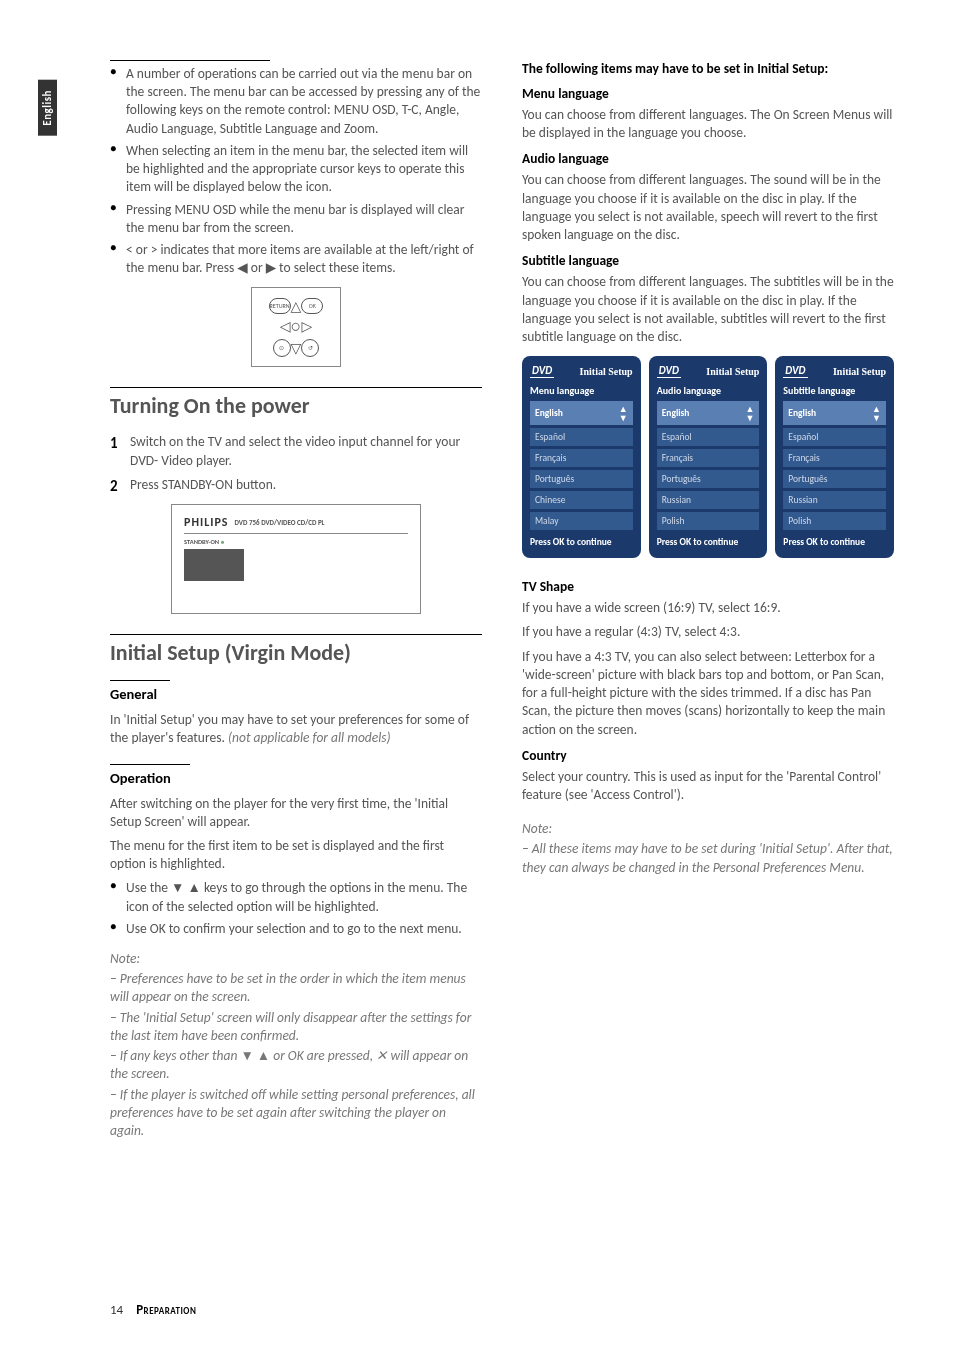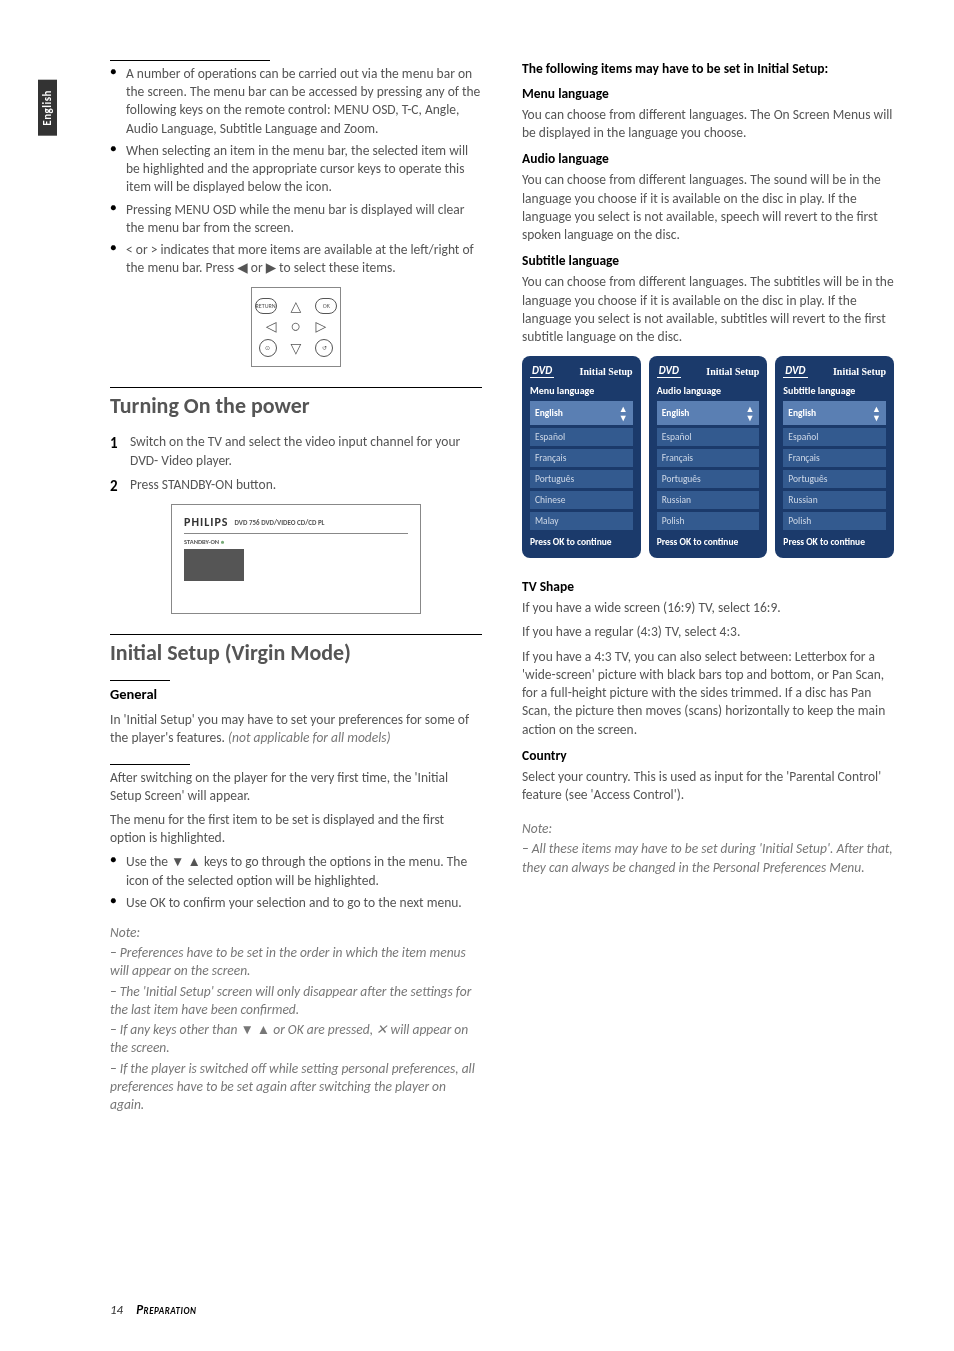--- a/index.html
+++ b/index.html
@@ -17,26 +17,26 @@
   .para { color: #555; line-height: 1.35; margin-bottom: 6px; }
   .bullet-list { list-style: none; }
   .bullet-list li { position: relative; padding-left: 16px; color: #555; line-height: 1.35; margin-bottom: 4px; }
   .bullet-list li::before { content: '●'; position: absolute; left: 0; top: 0; color: #000; font-size: 11px; }
   .num-list { list-style: none; }
   .num-list li { position: relative; padding-left: 20px; color: #555; line-height: 1.35; margin-bottom: 6px; }
   .num-list li .num { position: absolute; left: 0; top: 0; font-weight: 700; color: #000; font-size: 15px; }
   .italic { font-style: italic; color: #777; line-height: 1.35; }
   .note { font-style: italic; color: #777; line-height: 1.35; margin-bottom: 2px; }
   .smallcaps { font-variant: small-caps; font-weight: 600; letter-spacing: 0.5px; color: #000; }
-  .footer { position: absolute; bottom: 34px; left: 110px; font-size: 13px; font-style: italic; }
+  .footer { position: absolute; bottom: 34px; left: 110px; font-size: 13px; }
   .footer .pg { font-weight: 400; margin-right: 10px; }
 
   
   .remote { border: 1px solid #888; width: 90px; height: 80px; margin: 10px auto 18px auto; display: flex; flex-direction: column; align-items: center; justify-content: center; gap: 2px; padding: 6px; }
-  .remote-row { display: flex; gap: 14px; align-items: center; }
+  .remote-row { display: flex; gap: 0; align-items: center; }
   .rbtn { width: 22px; height: 16px; border: 1px solid #555; border-radius: 10px; font-size: 6px; display: flex; align-items: center; justify-content: center; color:#555; }
   .arrow { font-size: 14px; color: #555; }
 
   
   .player { border: 1px solid #888; width: 250px; height: 110px; margin: 10px auto 20px auto; padding: 10px 12px; }
   .player-brand { display:flex; align-items:center; gap:6px; border-bottom:1px solid #888; padding-bottom:4px; margin-bottom:4px;}
   .player-brand .logo { font-weight:700; font-size:12px; letter-spacing:1px; color:#333;}
   .player-brand .model { font-size:7px; color:#555; font-weight:600;}
   .player-body { display:flex; gap:8px; align-items:flex-start;}
   .player-sub { font-size:6.5px; color:#555; font-weight:600;}
@@ -120,20 +120,21 @@
         <div class="h1">Initial Setup (Virgin Mode)</div>
 
         <div class="rule-top" style="width:60px;"></div>
         <div class="h2">General</div>
         <p class="para">
           <span>In 'Initial Setup' you may have to set your preferences for some of the player's features. </span><span class="italic">(not applicable for all models)</span>
         </p>
 
         <div style="height:10px;"></div>
         <div class="rule-top" style="width:80px;"></div>
+        <div class="h2">Operation</div>
         <p class="para">After switching on the player for the very first time, the 'Initial Setup Screen' will appear.</p>
         <p class="para">The menu for the first item to be set is displayed and the first option is highlighted.</p>
         <ul class="bullet-list" style="margin-top:6px;">
           <li>Use the ▼ ▲ keys to go through the options in the menu. The icon of the selected option will be highlighted.</li>
           <li>Use OK to confirm your selection and to go to the next menu.</li>
         </ul>
 
         <div style="height:8px;"></div>
         <p class="note">Note:</p>
         <p class="note">–   Preferences have to be set in the order in which the item menus will appear on the screen.</p>

